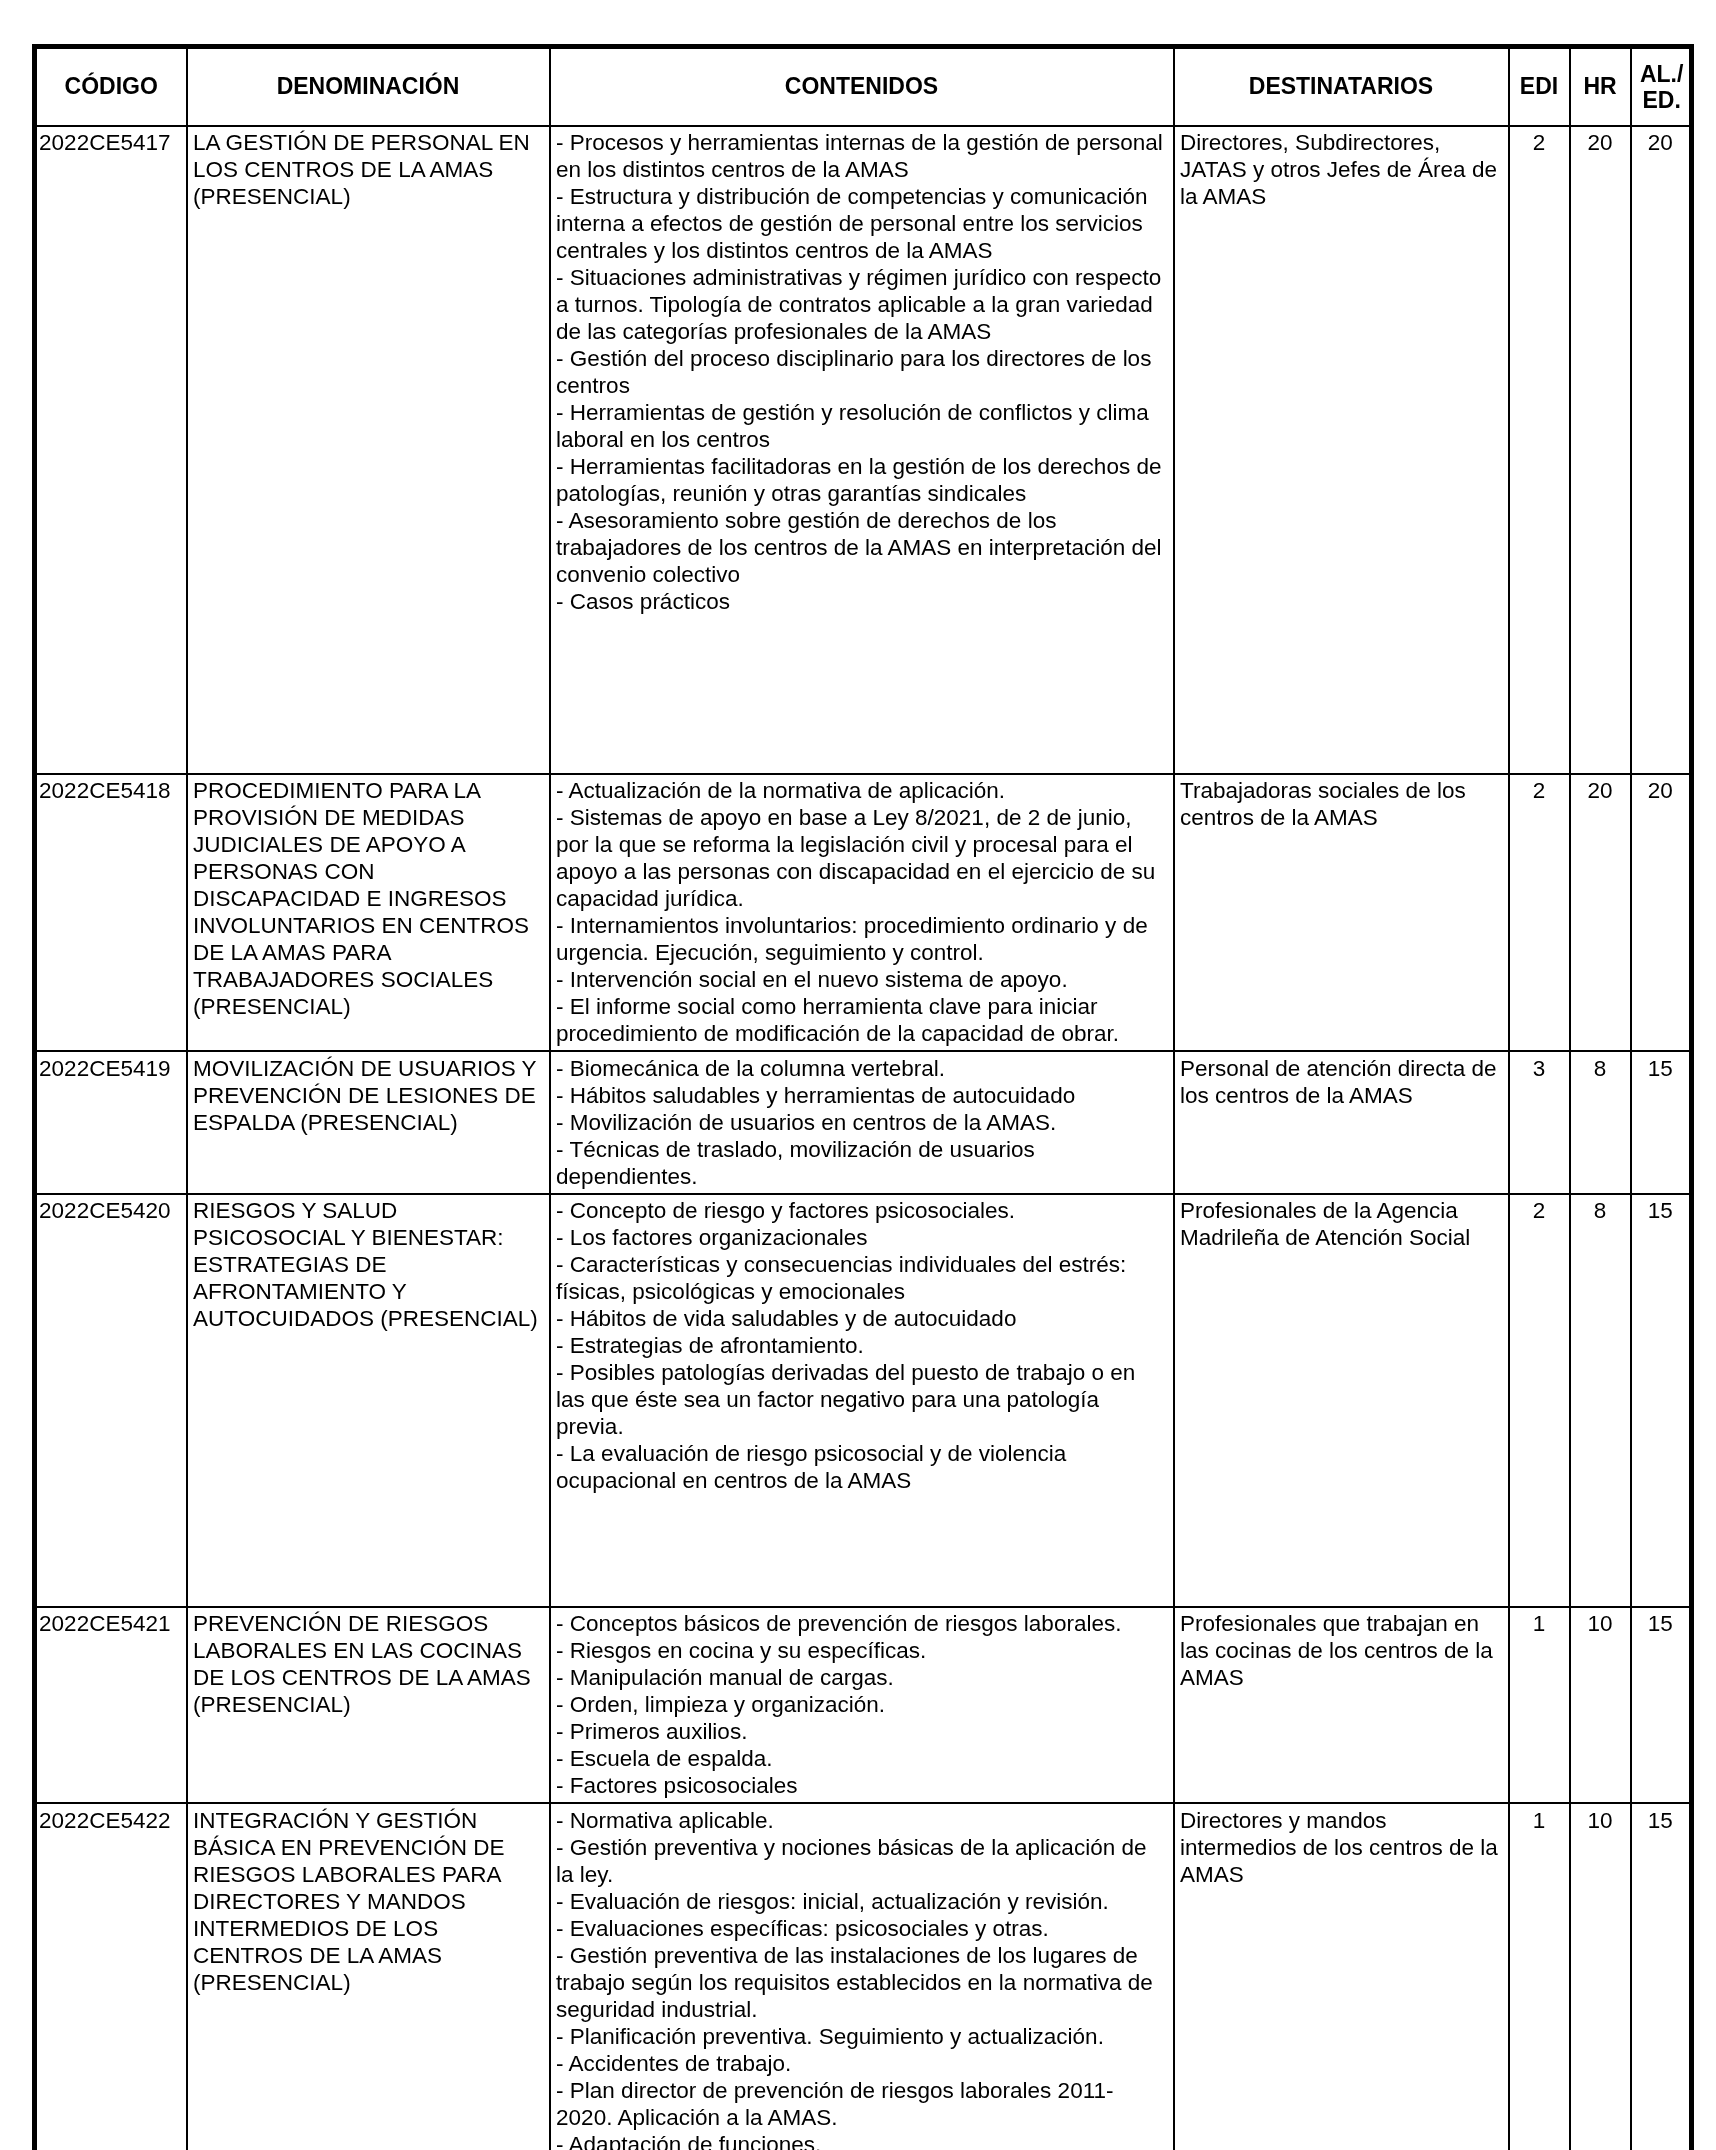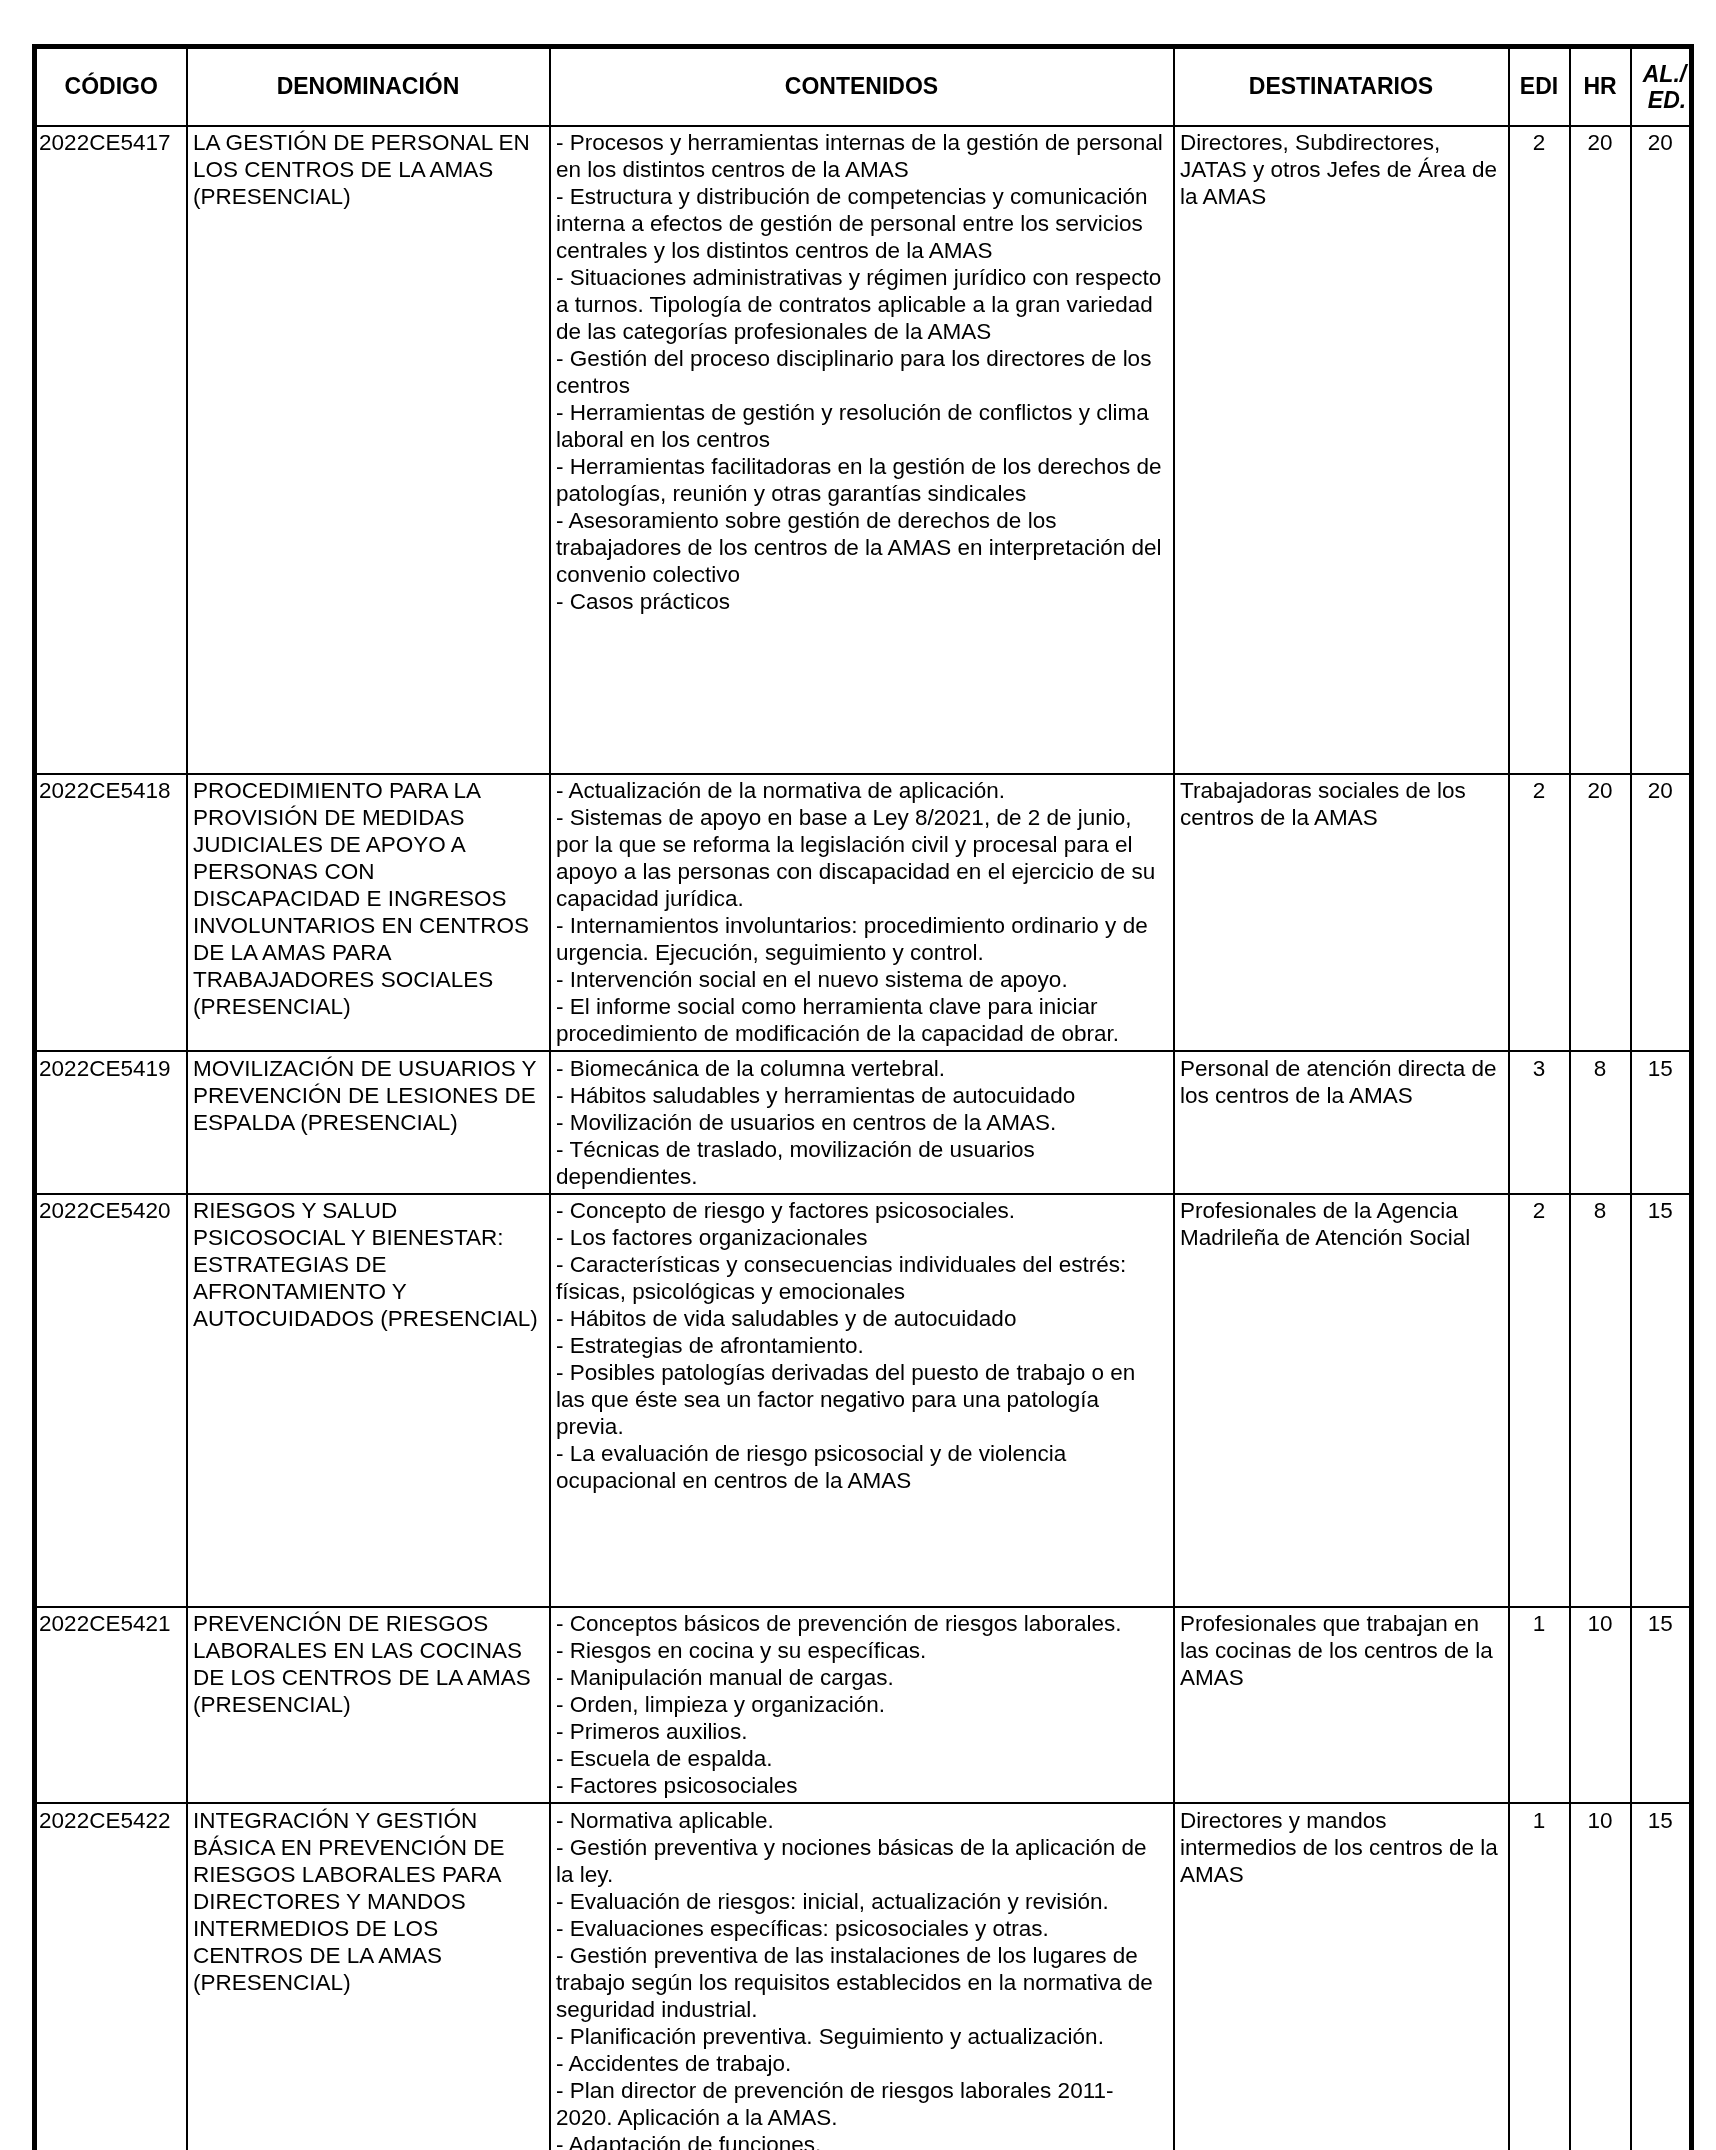--- a/index.html
+++ b/index.html
@@ -37,25 +37,24 @@
   }
   thead tr { height: 79px; }
   th {
     font-weight: bold;
     font-size: 23px;
     text-align: center;
     vertical-align: middle;
     padding: 2.8px 2.8px;
   }
   th.col-aled {
-    text-align: right;
+    text-align: center;
     white-space: pre-line;
     padding-left: 5.6px;
     line-height: 26px;
-    font-style: italic;
   }
   td.cell-codigo  { padding-left: 2.1px; padding-right: 1.4px; }
   td.cell-num     { text-align: center; padding-left: 1.4px; padding-right: 1.4px; }
   .bullet { margin: 0; }
   tr.row-1 { height: 648px; }
   tr.row-2 { height: 233px; }
   tr.row-3 { height: 138px; }
   tr.row-4 { height: 413px; }
   tr.row-5 { height: 160px; }
   tr.row-6 { height: 372px; }

